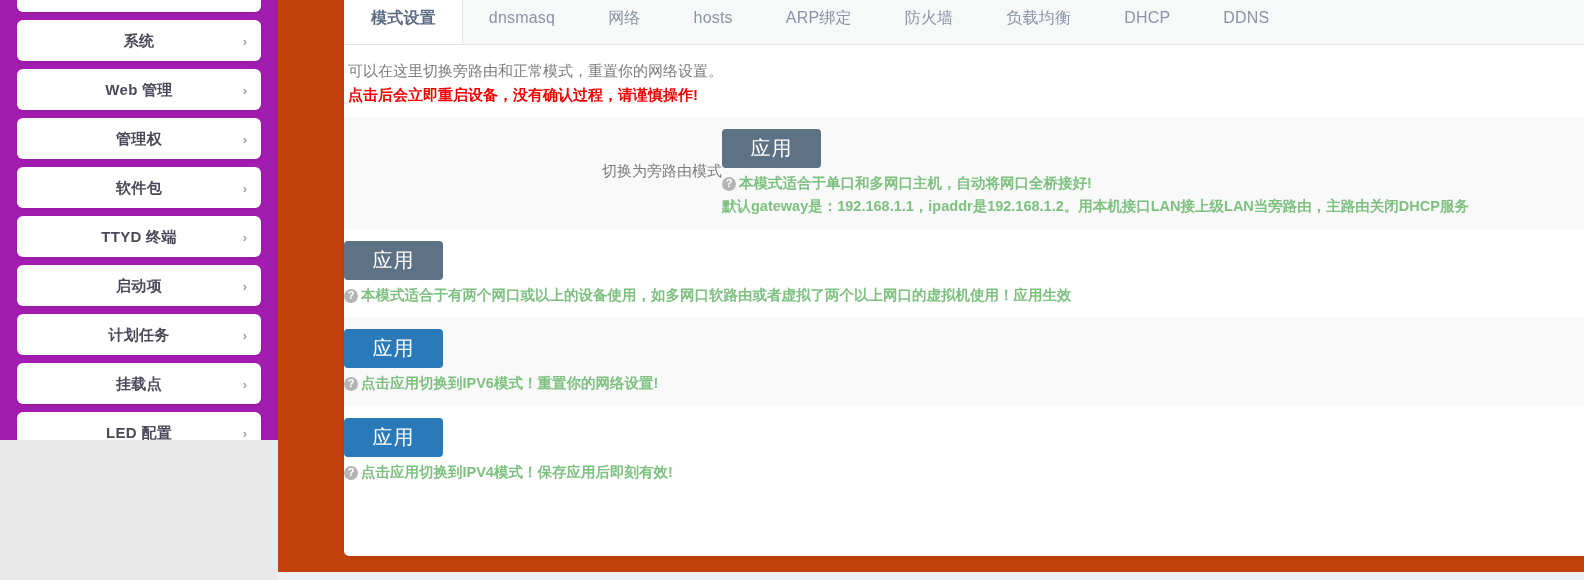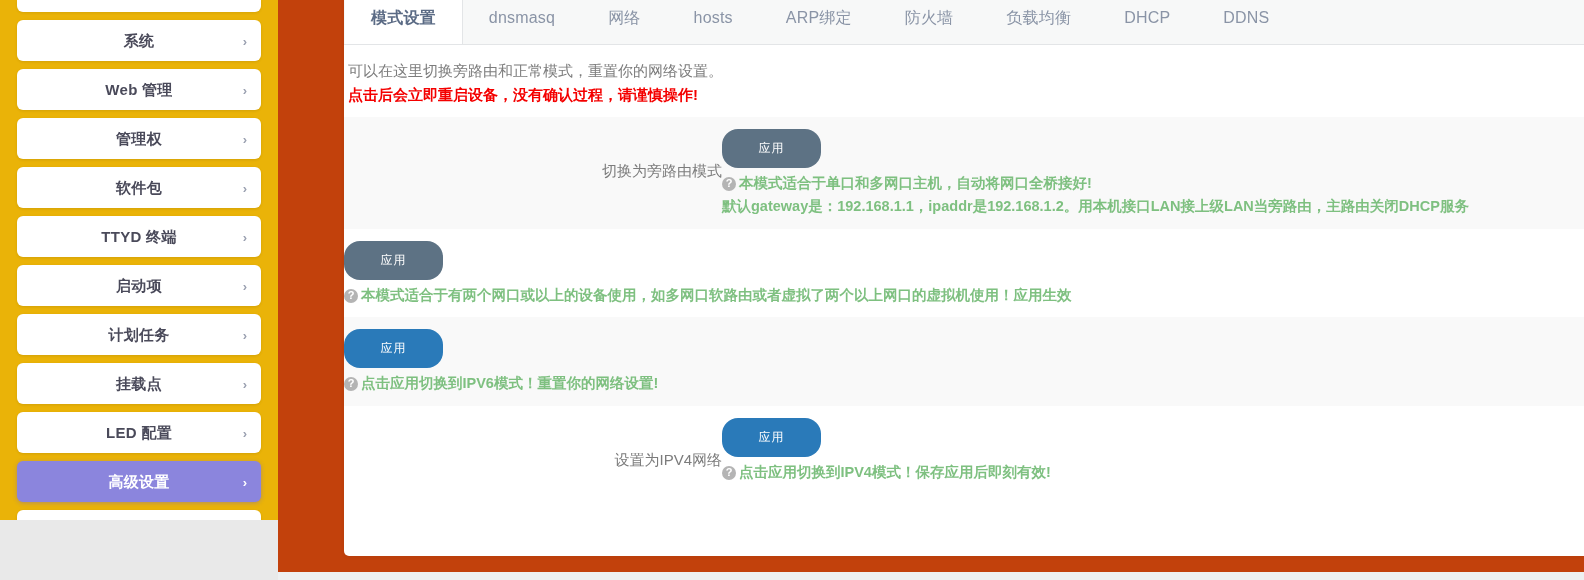--- a/index.html
+++ b/index.html
@@ -17,23 +17,23 @@
     width: 1584px;
     height: 580px;
     display: flex;
     background: #e9e9e9;
   }
 
   
   #sidebar {
     position: relative;
     width: 278px;
-    height: 520px;
+    height: 440px;
     flex: 0 0 278px;
-    background: #eab308;
+    background: #a21caf;
     padding: 0 14px;
     overflow: hidden;
   }
 
   .menu-stub {
     height: 12px;
     background: #ffffff;
     border-radius: 0 0 6px 6px;
     margin: 0 3px 8px 3px;
     box-shadow: 0 1px 3px rgba(0,0,0,0.09);
@@ -196,22 +196,22 @@
     min-width: 0;
   }
 
   .apply-btn {
     display: inline-flex;
     align-items: center;
     justify-content: center;
     min-width: 99px;
     height: 39px;
     border: none;
-    border-radius: 16px;
-    font-size: 12px;
+    border-radius: 4px;
+    font-size: 20px;
     color: #ffffff;
     cursor: pointer;
     font-family: "Liberation Sans", "DejaVu Sans", sans-serif;
     padding: 0 24px;
     letter-spacing: 1px;
   }
   .apply-btn.gray { background: #5d7284; }
   .apply-btn.blue { background: #2a7ab9; }
 
   .hint {
@@ -362,21 +362,20 @@
             <div class="row-label">切换为旁路由模式</div>
             <div class="row-body"><button class="apply-btn gray">应用</button><div class="hint"><span class="qmark">?</span><span>本模式适合于单口和多网口主机，自动将网口全桥接好!</span></div><div class="hint-sub">默认gateway是：192.168.1.1，ipaddr是192.168.1.2。用本机接口LAN接上级LAN当旁路由，主路由关闭DHCP服务</div></div>
           </div>
           <div class="row plain">
             <div class="row-body"><button class="apply-btn gray">应用</button><div class="hint"><span class="qmark">?</span><span>本模式适合于有两个网口或以上的设备使用，如多网口软路由或者虚拟了两个以上网口的虚拟机使用！应用生效</span></div></div>
           </div>
           <div class="row shaded">
             <div class="row-body"><button class="apply-btn blue">应用</button><div class="hint"><span class="qmark">?</span><span>点击应用切换到IPV6模式！重置你的网络设置!</span></div></div>
           </div>
           <div class="row plain">
-            <div class="row-label">设置为IPV4网络</div>
             <div class="row-body"><button class="apply-btn blue">应用</button><div class="hint"><span class="qmark">?</span><span>点击应用切换到IPV4模式！保存应用后即刻有效!</span></div></div>
           </div>
         </div>
 
     </section>
     <div id="bottom-strip"></div>
   </main>
 
 </div>
 

